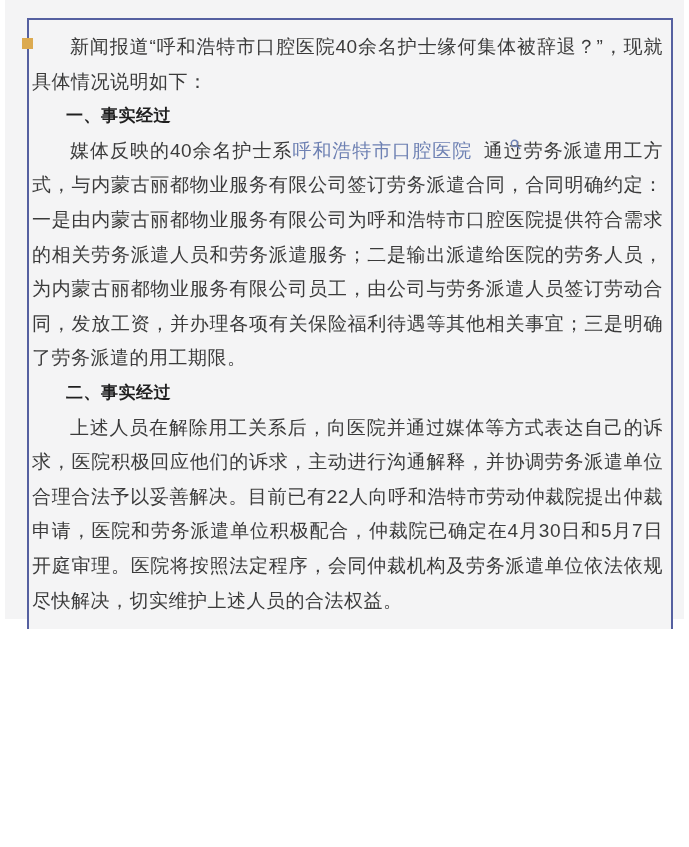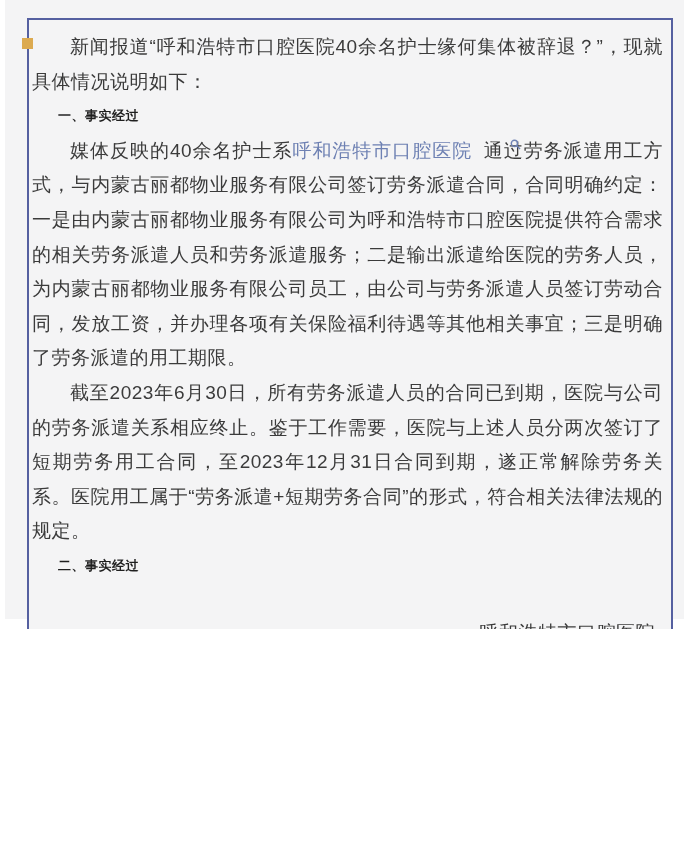--- a/index.html
+++ b/index.html
@@ -49,21 +49,21 @@
     letter-spacing: 0.5px;
   }
   .doc-text p {
     margin: 0;
     text-indent: 2em;
     text-align: justify;
     text-justify: inter-ideograph;
   }
   .doc-text h3 {
     margin: 0;
-    font-size: 13px;
+    font-size: 17px;
     line-height: 34.6px;
     font-weight: 700;
     color: #1f1f1f;
     text-indent: 2em;
   }
   .entity-link {
     color: #6e81b3;
     text-decoration: none;
     cursor: pointer;
     white-space: nowrap;
@@ -97,24 +97,24 @@
 
         <p>新闻报道“呼和浩特市口腔医院40余名护士缘何集体被辞退？”，现就具体情况说明如下：</p>
 
         <h3>一、事实经过</h3>
 
         <p><span>媒体反映的40余名护士系</span><a class="entity-link"><span>呼和浩特市口腔医院</span><span class="search-icon"><svg width="11" height="11" viewBox="0 0 11 11">
                   <circle cx="4.4" cy="4.4" r="3.1" fill="none" stroke="#6e81b3" stroke-width="1.4"></circle>
                   <line x1="6.8" y1="6.8" x2="10" y2="10" stroke="#6e81b3" stroke-width="1.4"></line>
                 </svg></span></a><span>通过劳务派遣用工方式，与内蒙古丽都物业服务有限公司签订劳务派遣合同，合同明确约定：一是由内蒙古丽都物业服务有限公司为呼和浩特市口腔医院提供符合需求的相关劳务派遣人员和劳务派遣服务；二是输出派遣给医院的劳务人员，为内蒙古丽都物业服务有限公司员工，由公司与劳务派遣人员签订劳动合同，发放工资，并办理各项有关保险福利待遇等其他相关事宜；三是明确了劳务派遣的用工期限。</span></p>
 
-        <p>截至2023年6月30日，所有劳务派遣人员的合同已到期，医院与公司的劳务派遣关系相应终止。鉴于工作需要，医院与上述人员分两次签订了短期劳务用工合同，至2023年12月31日合同到期，遂正常解除劳务关系。医院用工属于“劳务派遣+短期劳务合同”的形式，符合相关法律法规的规定。</p>
 
         <h3>二、事实经过</h3>
 
+        <p>上述人员在解除用工关系后，向医院并通过媒体等方式表达自己的诉求，医院积极回应他们的诉求，主动进行沟通解释，并协调劳务派遣单位合理合法予以妥善解决。目前已有22人向呼和浩特市劳动仲裁院提出仲裁申请，医院和劳务派遣单位积极配合，仲裁院已确定在4月30日和5月7日开庭审理。医院将按照法定程序，会同仲裁机构及劳务派遣单位依法依规尽快解决，切实维护上述人员的合法权益。</p>
 
         <div class="sig-block">
           <div class="sig-line">呼和浩特市口腔医院</div>
 
         </div>
 
       </div>
     </div>
   </div>
 </div>

